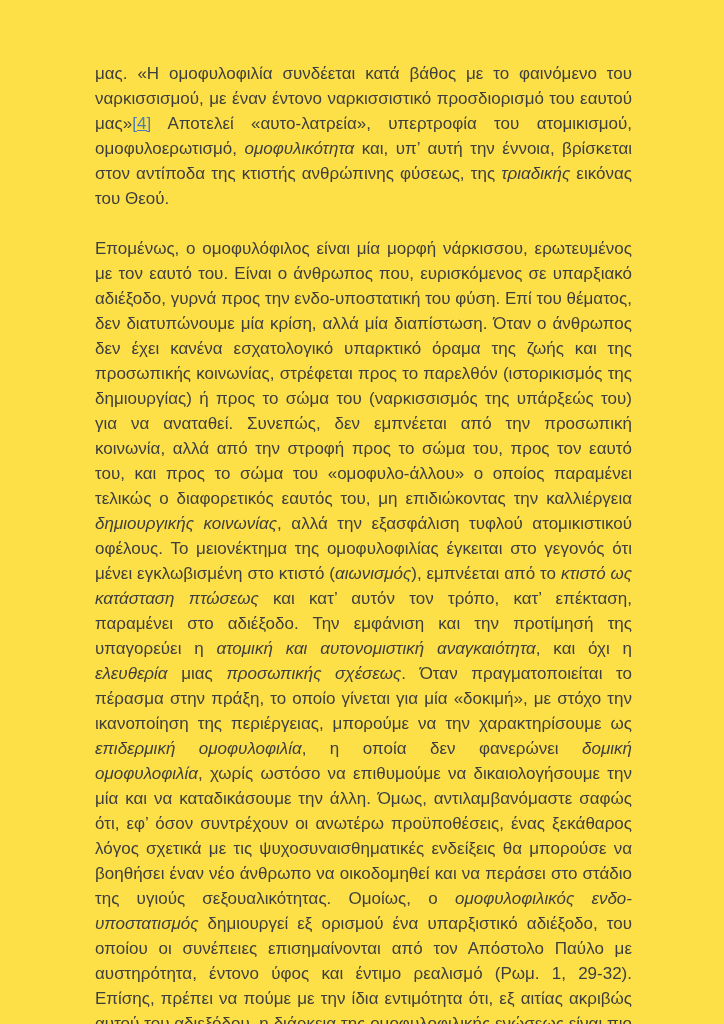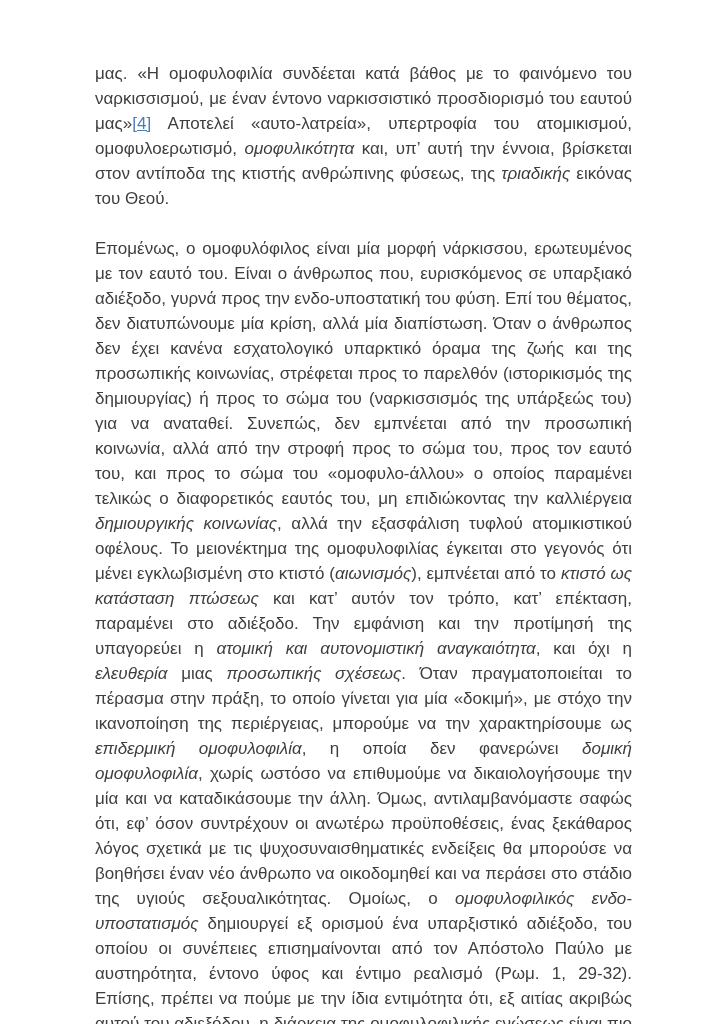--- a/index.html
+++ b/index.html
@@ -34,18 +34,18 @@
   }
   .footnote-link {
     color: var(--link-color, #4a7cba);
     text-decoration: underline;
     cursor: pointer;
   }
 </style>
 </head>
 <body>
 
-<div class="page" style="background: #ffffff;">
+<div class="page" style="background: #fde047;">
   <div class="text-block" id="text-block">
       <p><span>μας. «Η ομοφυλοφιλία συνδέεται κατά βάθος με το φαινόμενο του ναρκισσισμού, με έναν έντονο ναρκισσιστικό προσδιορισμό του εαυτού μας»</span><span class="footnote-link">[4]</span><span> Αποτελεί «αυτο-λατρεία», υπερτροφία του ατομικισμού, ομοφυλοερωτισμό, </span><span class="run-italic">ομοφυλικότητα</span><span> και, υπ’ αυτή την έννοια, βρίσκεται στον αντίποδα της κτιστής ανθρώπινης φύσεως, της </span><span class="run-italic">τριαδικής</span><span> εικόνας του Θεού.</span></p>
       <p><span>Επομένως, ο ομοφυλόφιλος είναι μία μορφή νάρκισσου, ερωτευμένος με τον εαυτό του. Είναι ο άνθρωπος που, ευρισκόμενος σε υπαρξιακό αδιέξοδο, γυρνά προς την ενδο-υποστατική του φύση. Επί του θέματος, δεν διατυπώνουμε μία κρίση, αλλά μία διαπίστωση. Όταν ο άνθρωπος δεν έχει κανένα εσχατολογικό υπαρκτικό όραμα της ζωής και της προσωπικής κοινωνίας, στρέφεται προς το παρελθόν (ιστορικισμός της δημιουργίας) ή προς το σώμα του (ναρκισσισμός της υπάρξεώς του) για να αναταθεί. Συνεπώς, δεν εμπνέεται από την προσωπική κοινωνία, αλλά από την στροφή προς το σώμα του, προς τον εαυτό του, και προς το σώμα του «ομοφυλο-άλλου» ο οποίος παραμένει τελικώς ο διαφορετικός εαυτός του, μη επιδιώκοντας την καλλιέργεια </span><span class="run-italic">δημιουργικής κοινωνίας</span><span>, αλλά την εξασφάλιση τυφλού ατομικιστικού οφέλους. Το μειονέκτημα της ομοφυλοφιλίας έγκειται στο γεγονός ότι μένει εγκλωβισμένη στο κτιστό (</span><span class="run-italic">αιωνισμός</span><span>), εμπνέεται από το </span><span class="run-italic">κτιστό ως κατάσταση πτώσεως</span><span> και κατ’ αυτόν τον τρόπο, κατ’ επέκταση, παραμένει στο αδιέξοδο. Την εμφάνιση και την προτίμησή της υπαγορεύει η </span><span class="run-italic">ατομική και αυτονομιστική αναγκαιότητα</span><span>, και όχι η </span><span class="run-italic">ελευθερία</span><span> μιας </span><span class="run-italic">προσωπικής σχέσεως</span><span>. Όταν πραγματοποιείται το πέρασμα στην πράξη, το οποίο γίνεται για μία «δοκιμή», με στόχο την ικανοποίηση της περιέργειας, μπορούμε να την χαρακτηρίσουμε ως </span><span class="run-italic">επιδερμική ομοφυλοφιλία</span><span>, η οποία δεν φανερώνει </span><span class="run-italic">δομική ομοφυλοφιλία</span><span>, χωρίς ωστόσο να επιθυμούμε να δικαιολογήσουμε την μία και να καταδικάσουμε την άλλη. Όμως, αντιλαμβανόμαστε σαφώς ότι, εφ’ όσον συντρέχουν οι ανωτέρω προϋποθέσεις, ένας ξεκάθαρος λόγος σχετικά με τις ψυχοσυναισθηματικές ενδείξεις θα μπορούσε να βοηθήσει έναν νέο άνθρωπο να οικοδομηθεί και να περάσει στο στάδιο της υγιούς σεξουαλικότητας. Ομοίως, ο </span><span class="run-italic">ομοφυλοφιλικός ενδο-υποστατισμός</span><span> δημιουργεί εξ ορισμού ένα υπαρξιστικό αδιέξοδο, του οποίου οι συνέπειες επισημαίνονται από τον Απόστολο Παύλο με αυστηρότητα, έντονο ύφος και έντιμο ρεαλισμό (Ρωμ. 1, 29-32). Επίσης, πρέπει να πούμε με την ίδια εντιμότητα ότι, εξ αιτίας ακριβώς αυτού του αδιεξόδου, η διάρκεια της ομοφυλοφιλικής ενώσεως είναι πιο σύντομη από εκείνη της ετεροφυλοφιλικής. Αλλά η πραγματικότητα αυτής της [ομοφυλοφιλικής] «σταθερότητας» πρέπει να τύχει εγγύτερης μελέτης. Συχνά εμφανίζονται παρεκτροπές της σεξουαλικής δραστηριότητας υπέρ του ενός συντρόφου, γεγονός που καταστρέφει κάθε μορφή υπαρξιακής ισότητας και υπαρξιακής συμμετοχής στο δεδηλωμένο γεγονός της αγάπης.</span></p>
     </div>
 </div>
 
 </body></html>

